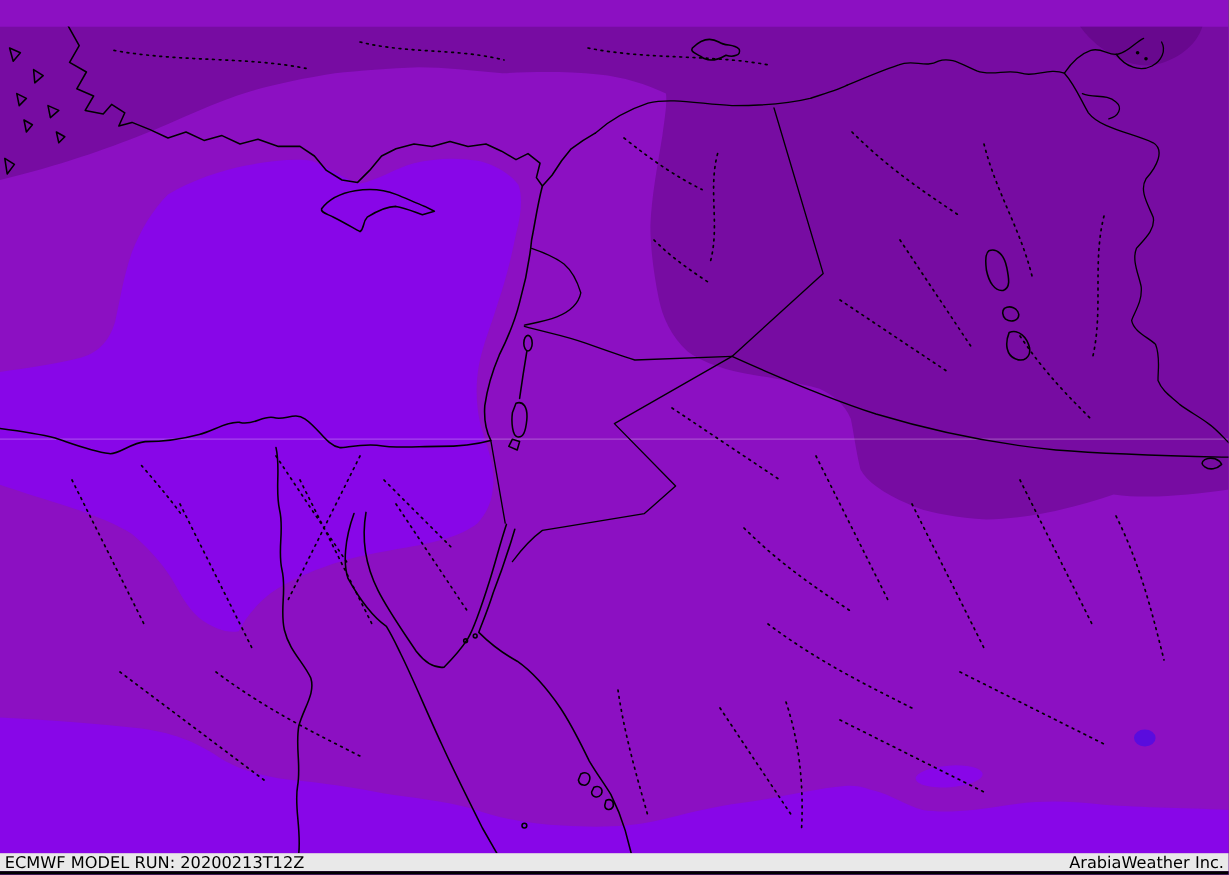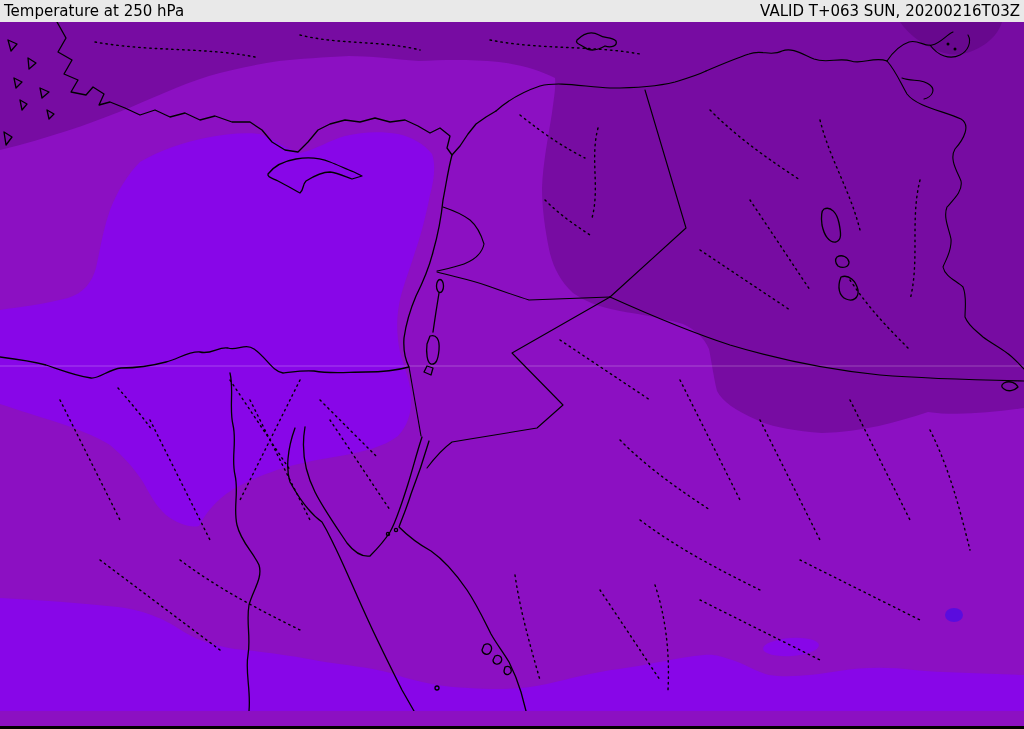--- a/index.html
+++ b/index.html
@@ -15,24 +15,20 @@
   .borders path{fill:none;stroke-width:1.1;stroke-linejoin:round;stroke-linecap:round;}
   .dots path{fill:none;stroke-width:1.4;stroke-dasharray:1.5 4;stroke-linecap:round;}
   .grid path{fill:none;stroke-width:1;}
   .txt{white-space:pre;}
 </style>
 </head>
 <body>
 
 <div id="frame">
 
-  <div id="topbar" class="bar" style="background: rgb(233, 233, 233); color: rgb(0, 0, 0);">
-    <span class="txt">Temperature at 250 hPa</span>
-    <span class="txt">VALID T+063 SUN, 20200216T03Z</span>
-  </div>
 
   <svg id="map" width="1024" height="689" viewBox="0 22 1024 689">
 
     <rect x="0" y="22" width="1024" height="689" fill="#8C10C2"></rect>
 
     <path d="M0,22 L1024,22 L1024,408 C990,413 955,416 928,412 C898,422 862,432 822,433
              C792,431 768,426 757,420 C736,411 722,401 717,391 C713,374 711,358 709,349
              C704,337 694,329 683,324 C658,317 637,314 620,311 C598,307 583,300 573,293
              C559,280 552,264 549,249 C545,229 542,208 542,188 C543,163 548,138 552,113
              C554,98 556,86 555,78 C539,70 519,64 499,62 C469,59 441,60 419,61
@@ -143,15 +139,19 @@
                M700,600 C740,620 780,640 820,660 M515,575 C520,610 530,645 540,680
                M600,590 C620,620 640,650 660,680 M655,585 C665,615 670,650 668,690"></path>
       <path d="M60,400 C80,440 100,480 120,520 M150,420 C170,460 190,500 210,540
                M250,400 C270,440 290,480 310,520 M180,560 C220,590 260,610 300,630
                M100,560 C140,590 180,620 220,650 M330,420 C350,450 370,480 390,510
                M230,380 C250,410 270,440 290,470 M300,380 C280,420 260,460 240,500
                M118,388 C130,402 142,416 152,430 M320,400 C340,420 360,440 378,458"></path>
     </g>
   </svg>
 
+  <div id="botbar" class="bar" style="background: rgb(233, 233, 233); color: rgb(0, 0, 0);">
+    <span class="txt">ECMWF MODEL RUN: 20200213T12Z</span>
+    <span class="txt">ArabiaWeather Inc.</span>
+  </div>
 
   <div id="blackstrip" style="background: rgb(0, 0, 0);"></div>
 </div>
 
 </body></html>

